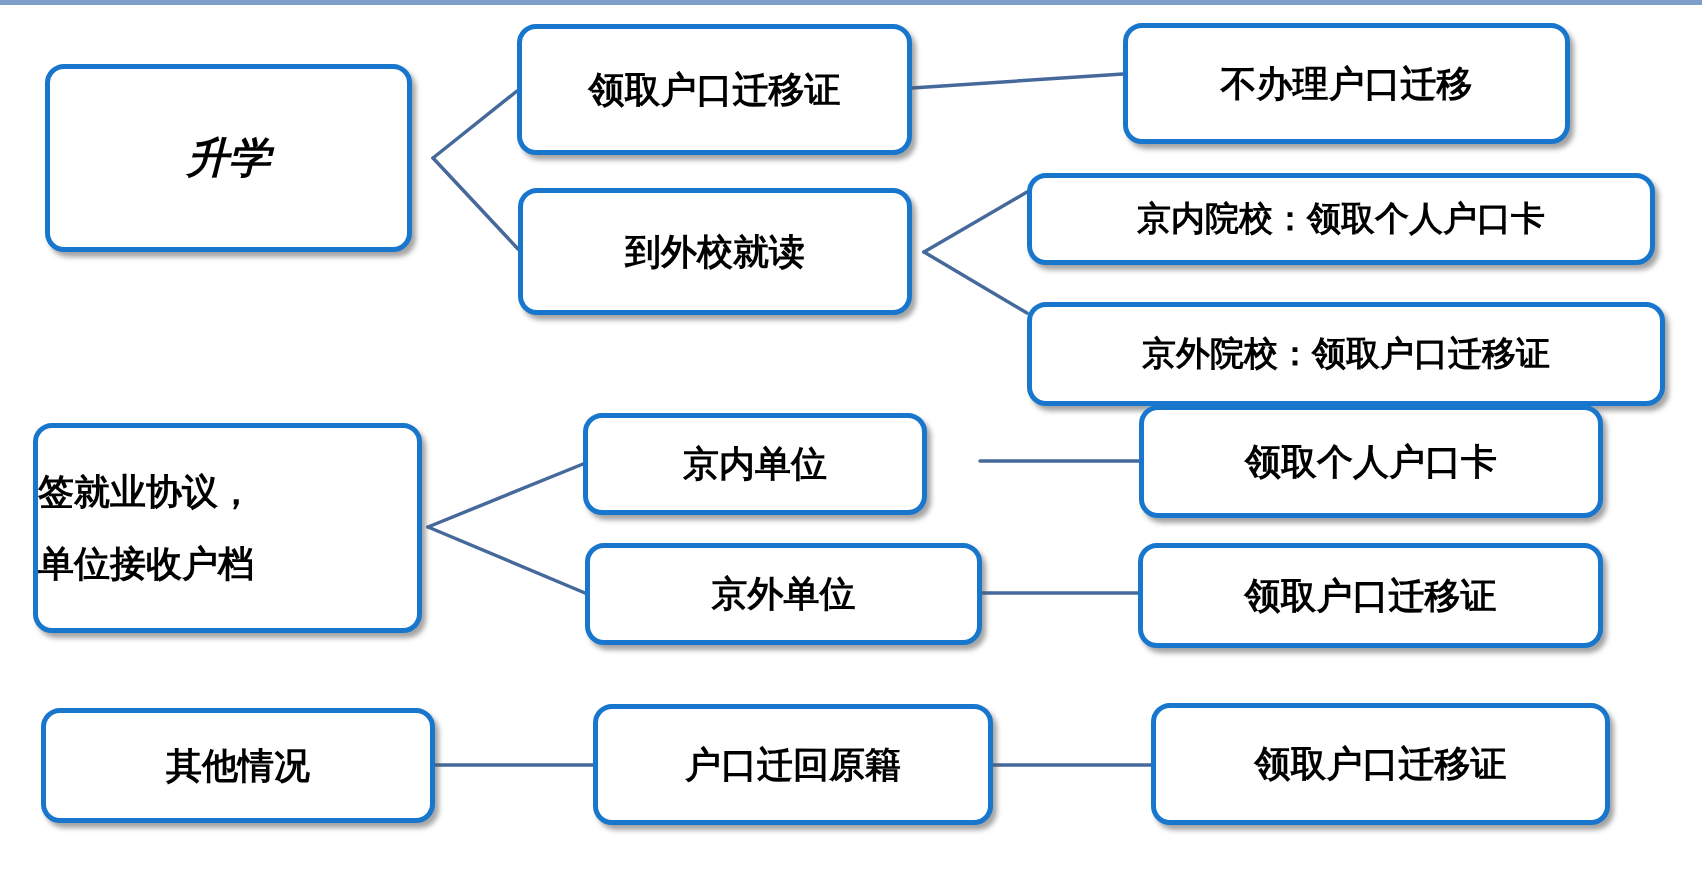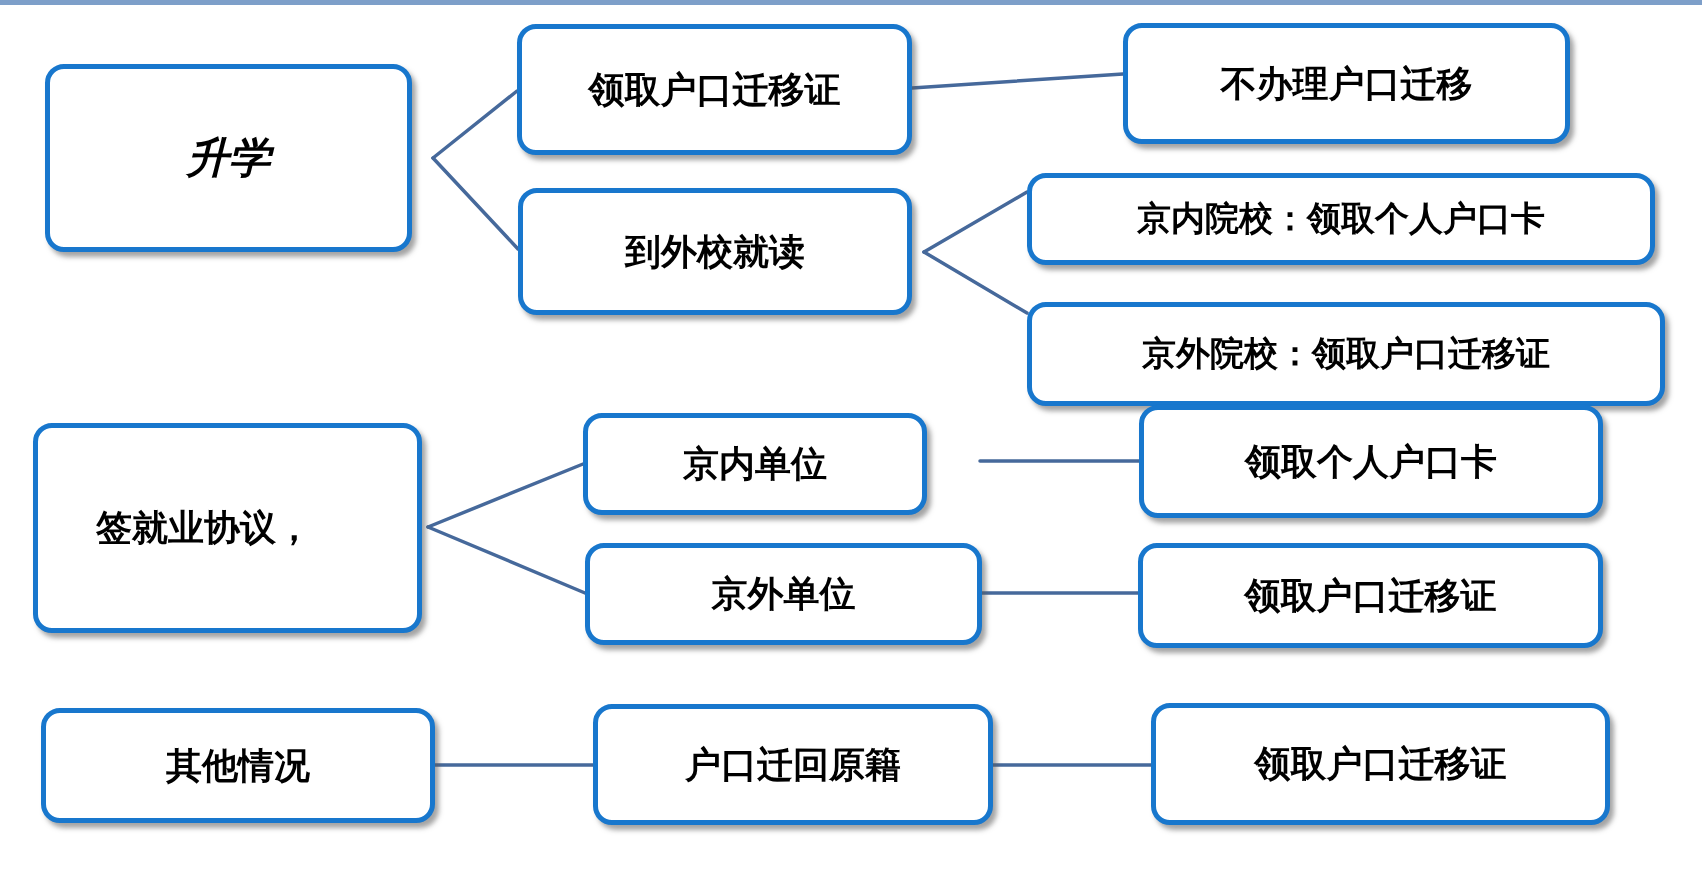--- a/index.html
+++ b/index.html
@@ -44,21 +44,20 @@
     font-size:36px;
     line-height:1.15;
     white-space:nowrap;
   }
   .node.big-label{font-size:42px;font-style:italic;}
   .node.small-label{font-size:34px;margin-top:28px;}
   .node.two-line{
     flex-direction:column;
     align-items:flex-start;
     justify-content:center;
-    padding-left:58px;
   }
   .node.two-line .line{
     display:block;
     line-height:72px;
   }
 </style>
 </head>
 <body>
 
 <div class="canvas">
@@ -98,20 +97,21 @@
   <div class="node small-label" style="left:1027px;top:145px;width:628px;height:92px;">
     <span>京内院校：领取个人户口卡</span>
   </div>
 
   <div class="node small-label" style="left:1027px;top:274px;width:638px;height:104px;">
     <span>京外院校：领取户口迁移证</span>
   </div>
 
   <div class="node two-line" style="left:33px;top:423px;width:389px;height:210px;">
     <span class="line">签就业协议，</span>
+    <span class="line">单位接收户档</span>
   </div>
 
   <div class="node" style="left:583px;top:413px;width:344px;height:102px;">
     <span>京内单位</span>
   </div>
 
   <div class="node" style="left:585px;top:543px;width:397px;height:102px;">
     <span>京外单位</span>
   </div>
 

